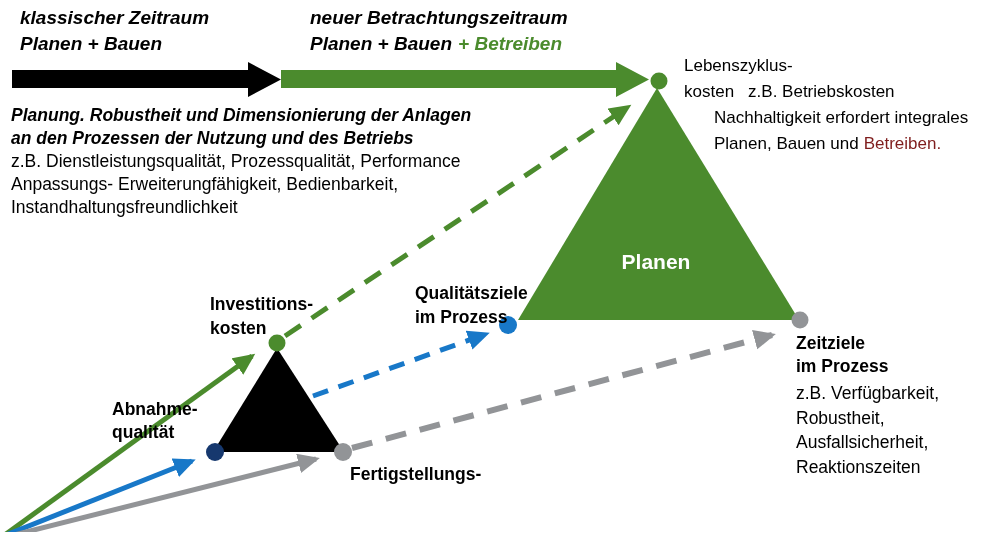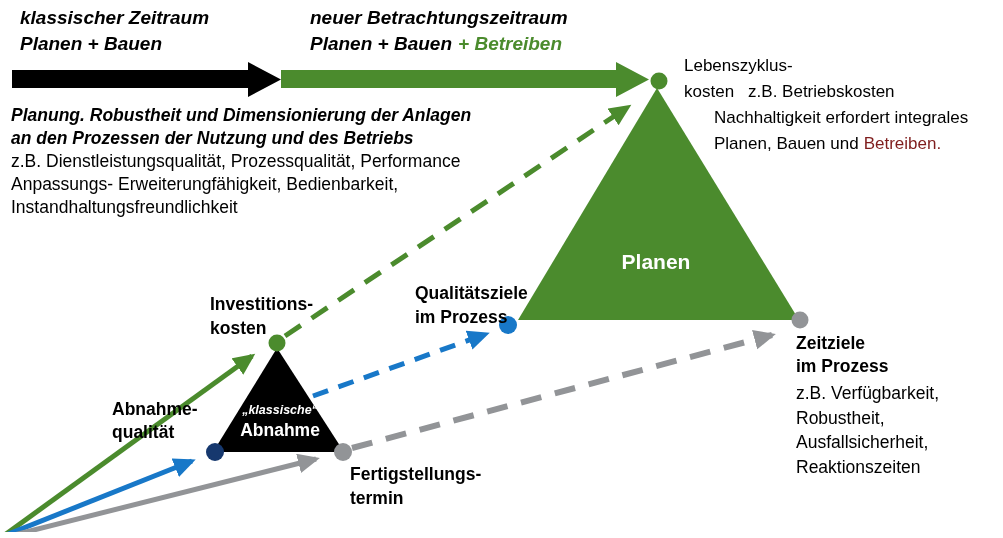--- a/index.html
+++ b/index.html
@@ -107,36 +107,31 @@
     <div>im Prozess</div>
   </div>
 
   <div class="t lbl" style="left:112px;top:398px;">
     <div>Abnahme-</div>
     <div>qualität</div>
   </div>
 
   <div class="t lbl" style="left:350px;top:462px;line-height:24px;">
     <div>Fertigstellungs-</div>
-    <div>termin</div>
   </div>
 
   <div class="t" style="left:796px;top:332px;">
     <div class="lbl">Zeitziele</div>
     <div class="lbl">im Prozess</div>
     <div class="body" style="margin-top:3px;line-height:24.5px;">
       <div>z.B. Verfügbarkeit,</div>
       <div>Robustheit,</div>
       <div>Ausfallsicherheit,</div>
       <div>Reaktionszeiten</div>
     </div>
   </div>
 
-  <div class="tri-txt" style="left:207px;top:401px;width:146px;">
-    <div class="abn1">„klassische“</div>
-    <div class="abn2">Abnahme</div>
-  </div>
 
   <div class="tri-txt betr" style="left:495px;top:246px;width:322px;">
     <div>Planen</div>
   </div>
 
 </div>
 
 </body></html>

